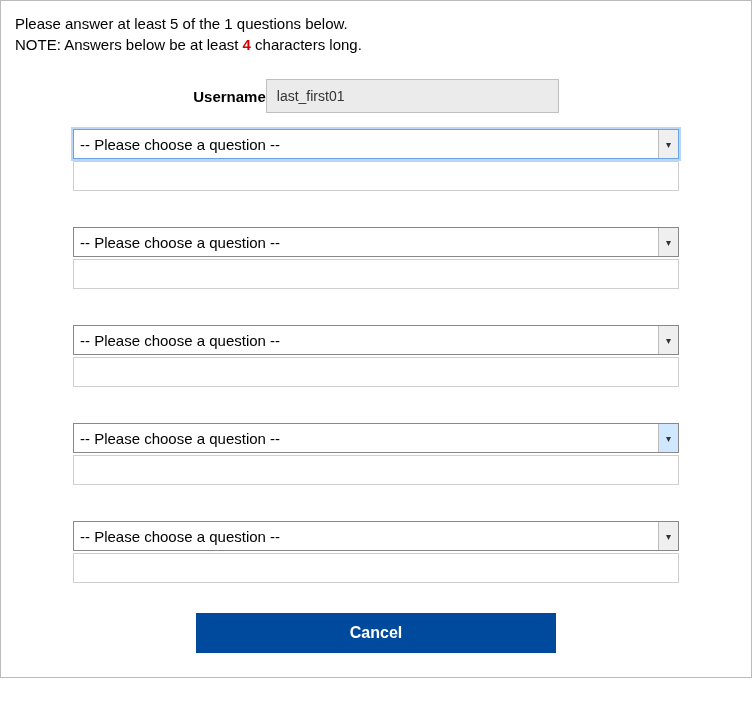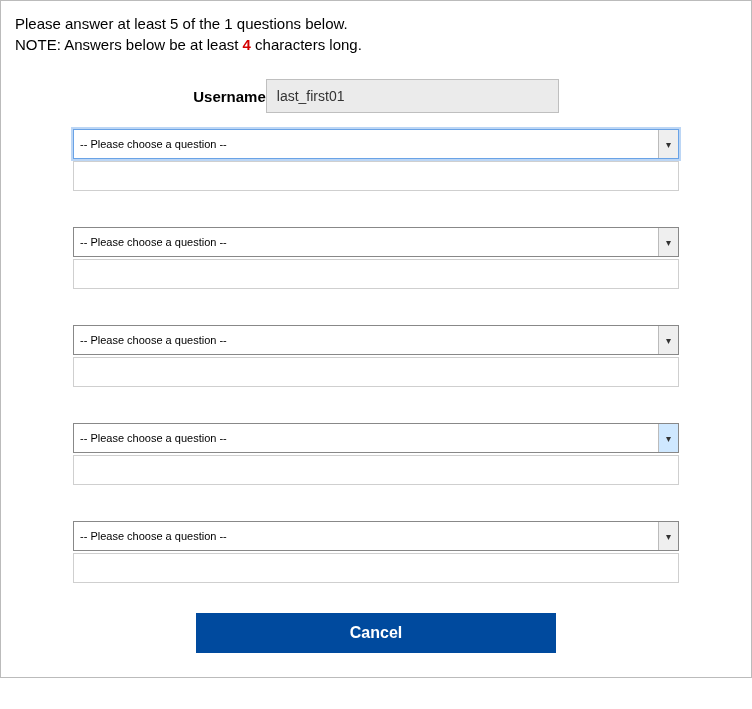--- a/index.html
+++ b/index.html
@@ -56,21 +56,21 @@
     margin-bottom: 14px;
     font-size: 15px;
   }
   .qa-list {
     padding: 0 58px;
   }
   .qa-block { margin-bottom: 36px; }
   .question-select {
     width: 100%;
     height: 30px;
-    font-size: 11px;
+    font-size: 15px;
     padding: 3px 6px;
     border: 1px solid #888;
     background: #fff;
   }
   .qa-block.focused .question-select {
     border: 1px solid #6aa3e6;
     outline: 2px solid #bcd6f5;
   }
   .qa-block.hovered .dropdown-handle {
     background: #cfe8ff;

